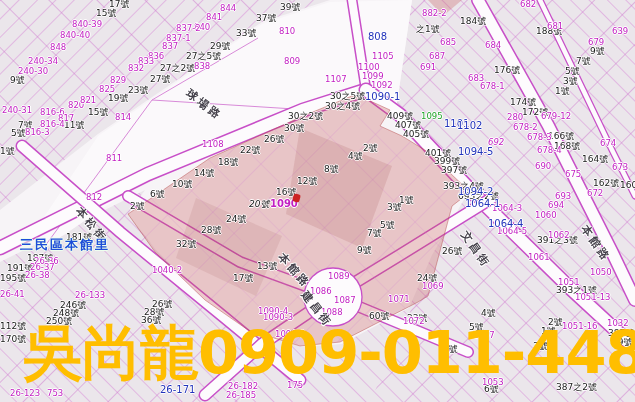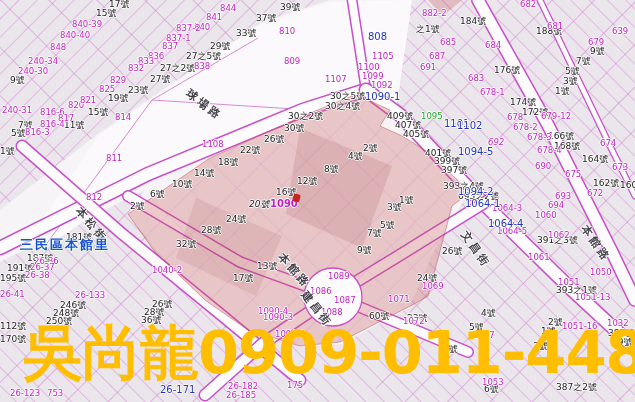--- a/index.html
+++ b/index.html
@@ -247,23 +247,23 @@
       <span class="lbl mag" style="left: 422px; top: 9px;">882-2</span>
       <span class="lbl mag" style="left: 520px; top: 0px;">682</span>
       <span class="lbl mag" style="left: 547px; top: 22px;">681</span>
       <span class="lbl mag" style="left: 485px; top: 41px;">684</span>
       <span class="lbl mag" style="left: 440px; top: 38px;">685</span>
       <span class="lbl mag" style="left: 468px; top: 74px;">683</span>
       <span class="lbl mag" style="left: 429px; top: 52px;">687</span>
       <span class="lbl mag" style="left: 420px; top: 63px;">691</span>
       <span class="lbl mag" style="left: 612px; top: 27px;">639</span>
       <span class="lbl mag" style="left: 588px; top: 38px;">679</span>
-      <span class="lbl mag" style="left: 480px; top: 88px;">678-1</span>
+      <span class="lbl mag" style="left: 480px; top: 82px;">678-1</span>
       <span class="lbl mag" style="left: 541px; top: 112px;">679-12</span>
-      <span class="lbl mag" style="left: 507px; top: 113px;">678</span>
+      <span class="lbl mag" style="left: 507px; top: 113px;">280</span>
       <span class="lbl mag" style="left: 513px; top: 123px;">678-2</span>
       <span class="lbl mag" style="left: 527px; top: 133px;">678-3</span>
       <span class="lbl mag" style="left: 537px; top: 146px;">678-4</span>
       <span class="lbl mag" style="left: 488px; top: 138px; font-style: italic;">692</span>
       <span class="lbl mag" style="left: 535px; top: 162px;">690</span>
       <span class="lbl mag" style="left: 565px; top: 170px;">675</span>
       <span class="lbl mag" style="left: 600px; top: 139px;">674</span>
       <span class="lbl mag" style="left: 612px; top: 163px;">673</span>
       <span class="lbl mag" style="left: 587px; top: 189px;">672</span>
       <span class="lbl mag" style="left: 555px; top: 192px;">693</span>

